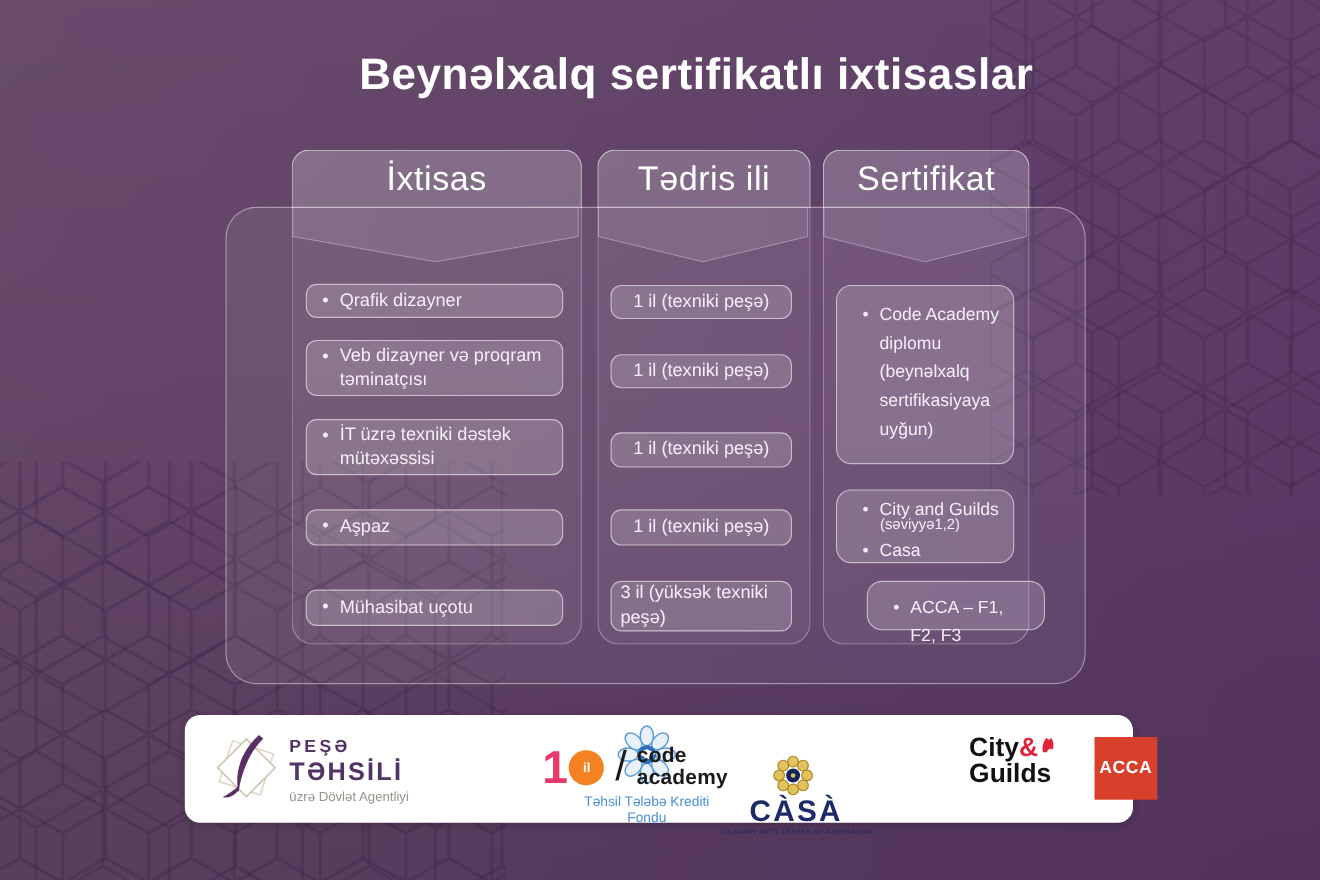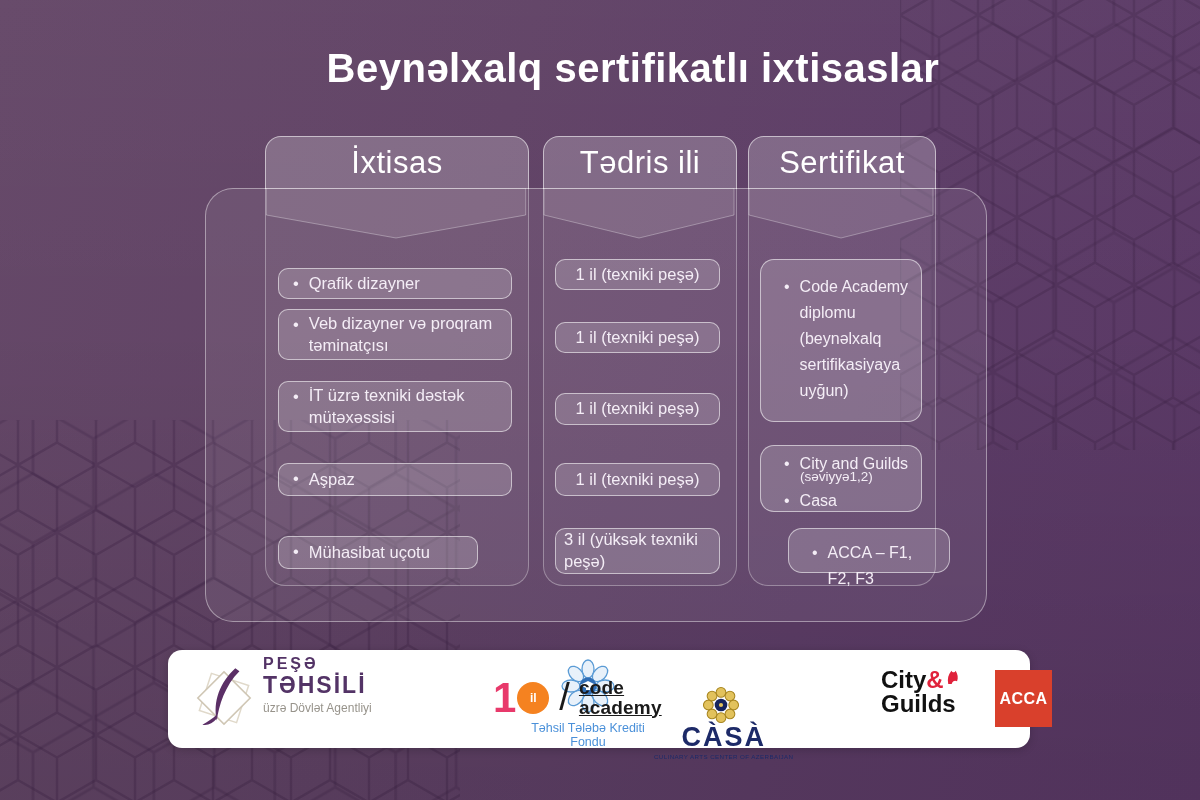--- a/index.html
+++ b/index.html
@@ -69,32 +69,32 @@
   .brow::before{content:"•";margin-right:10px;flex:0 0 auto;}
   .subnote{font-size:13.5px;line-height:1.2;margin:-6px 0 6px 16px;}
   
   .logobar{
     position:absolute;left:168px;top:650px;width:862px;height:98px;
     background:#ffffff;border-radius:14px;z-index:6;
     box-shadow:0 2px 8px rgba(0,0,0,0.18);
   }
   .logo{position:absolute;}
   .pesha-icon{left:20px;top:12px;}
-  .pesha-text{left:95px;top:6px;line-height:1;}
+  .pesha-text{left:95px;top:22px;line-height:1;}
   .pesha-l1{font-size:16px;font-weight:700;color:#533366;letter-spacing:3px;}
   .pesha-l2{font-size:23px;font-weight:700;color:#533366;letter-spacing:2px;margin-top:2px;}
   .pesha-sub{font-size:12px;color:#97938b;margin-top:5px;}
   .ttkf{left:360px;top:8px;width:120px;text-align:center;}
   .ttkf-label{font-size:12.5px;color:#4a90d9;margin-top:3px;line-height:1.15;}
   .ca{left:325px;top:26px;display:flex;align-items:center;}
   .ca-one{font-size:42px;font-weight:800;color:#e8396b;line-height:1;}
   .ca-zero{width:32px;height:32px;border-radius:50%;background:#f58220;color:#fff;
     font-size:12px;font-weight:700;display:flex;align-items:center;justify-content:center;margin-left:1px;}
   .ca-slash{font-size:38px;font-weight:300;color:#1a1a1a;margin:0 9px 0 10px;}
-  .ca-text{font-size:19px;font-weight:700;color:#1a1a1a;line-height:1.02;letter-spacing:0.2px;text-decoration:underline;}
+  .ca-text{font-size:19px;font-weight:700;color:#1a1a1a;line-height:1.02;letter-spacing:0.2px;}
   .casa{left:480px;top:36px;display:flex;align-items:center;flex-direction:column;}
   .casa-txt{margin-left:6px;text-align:center;}
   .casa-label{font-size:27px;font-weight:800;color:#1d2a68;letter-spacing:2px;line-height:1;}
   .casa-cap{font-size:6.2px;color:#1d2a68;letter-spacing:0.4px;margin-top:2px;white-space:nowrap;}
   .imza{left:620px;top:10px;width:82px;text-align:center;}
   .imza-label{font-family:"Liberation Serif",serif;font-size:13.5px;color:#533366;letter-spacing:1px;margin-top:3px;}
   .imza-tag{font-size:7px;color:#8a7f98;margin-top:1px;}
   .cg{left:713px;top:18px;line-height:0.98;}
   .cg-line{font-size:24px;font-weight:700;color:#111;display:flex;align-items:flex-start;}
   .cg-amp{color:#e0223b;}
@@ -154,33 +154,33 @@
   <div class="chevron c2">
     <svg viewBox="0 0 100 51" preserveAspectRatio="none">
         <path d="M0.5,0 H99.5 V27 L50,50 L0.5,27 Z" fill="rgba(255,255,255,0.10)" stroke="rgba(255,255,255,0.45)" stroke-width="0.7" vector-effect="non-scaling-stroke"></path>
       </svg>
   </div>
 
   <div class="colhead c0">İxtisas</div>
   <div class="colhead c1">Tədris ili</div>
   <div class="colhead c2">Sertifikat</div>
 
-  <div class="pill bulleted" style="left:278px;top:268px;width:234px;height:31px;">
+  <div class="pill bulleted" style="left:278px;top:258px;width:234px;height:31px;">
       <span>Qrafik dizayner</span>
     </div>
   <div class="pill bulleted" style="left:278px;top:309px;width:234px;height:51px;">
       <span>Veb dizayner və proqram təminatçısı</span>
     </div>
   <div class="pill bulleted" style="left:278px;top:381px;width:234px;height:51px;">
       <span>İT üzrə texniki dəstək mütəxəssisi</span>
     </div>
   <div class="pill bulleted" style="left:278px;top:463px;width:234px;height:33px;">
       <span>Aşpaz</span>
     </div>
-  <div class="pill bulleted" style="left:278px;top:536px;width:200px;height:33px;">
+  <div class="pill bulleted" style="left:278px;top:536px;width:234px;height:33px;">
       <span>Mühasibat uçotu</span>
     </div>
 
   <div class="pill centered" style="left:555px;top:259px;width:165px;height:31px;">
       <span>1 il (texniki peşə)</span>
     </div>
   <div class="pill centered" style="left:555px;top:322px;width:165px;height:31px;">
       <span>1 il (texniki peşə)</span>
     </div>
   <div class="pill centered" style="left:555px;top:393px;width:165px;height:32px;">

